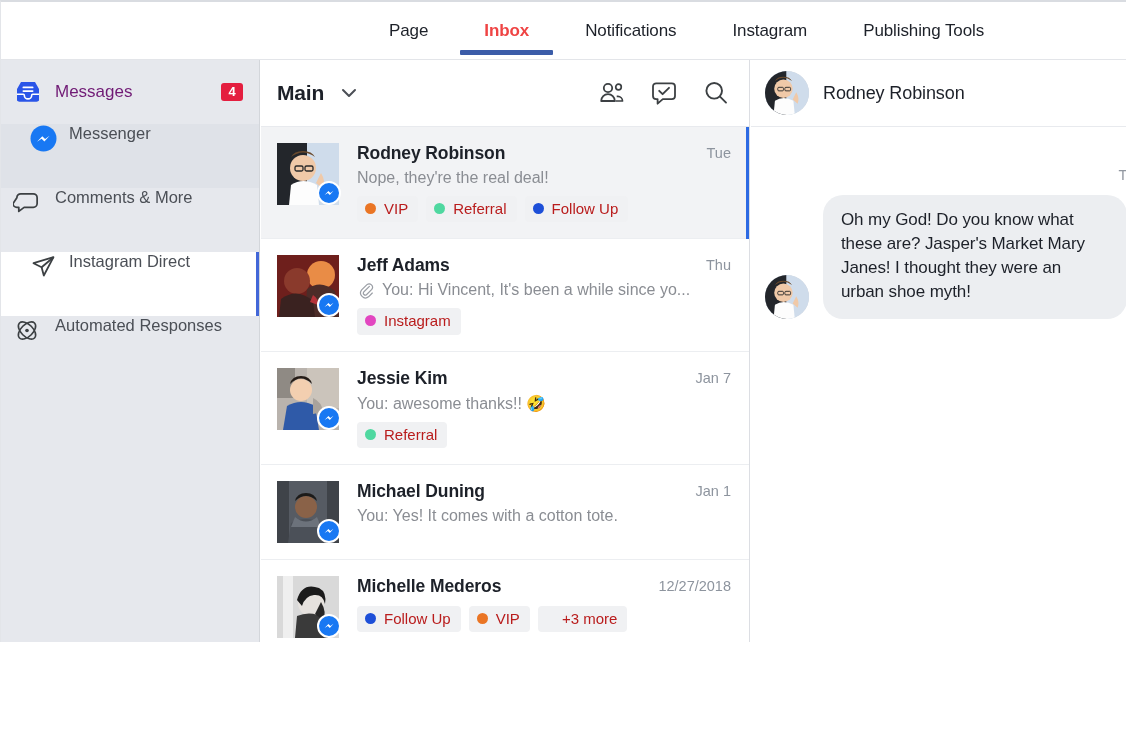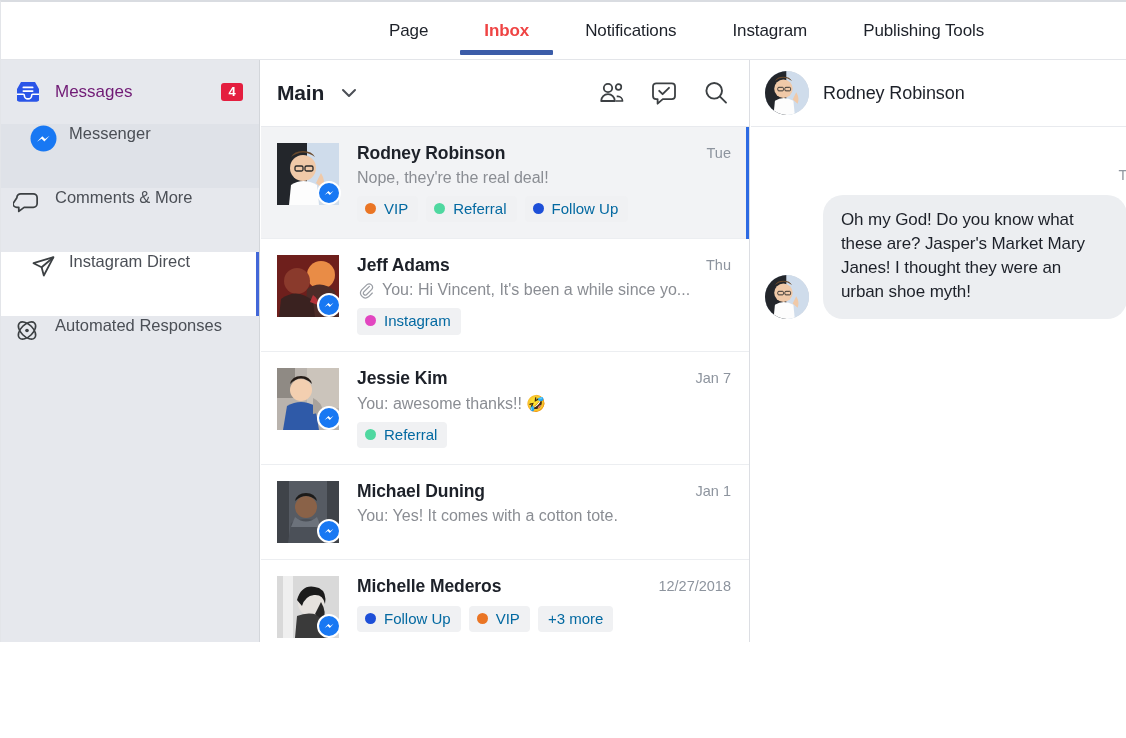--- a/index.html
+++ b/index.html
@@ -292,31 +292,31 @@
     gap: 8px;
     flex-wrap: wrap;
   }
   .tag {
     background: #f0f1f3;
     border-radius: 4px;
     padding: 4px 10px 5px 8px;
     display: inline-flex;
     align-items: center;
     font-size: 15px;
-    color: #0369a1;
+    color: #b91c1c;
     line-height: 1.15;
   }
   .tag .dot {
     width: 11px;
     height: 11px;
     border-radius: 50%;
     margin-right: 8px;
     flex: 0 0 auto;
   }
-  .tag.more { padding: 4px 10px 5px 10px; align-items: center; }
+  .tag.more { padding: 4px 10px 5px 24px; align-items: center; }
 
   
   .thread {
     position: absolute;
     left: 750px;
     top: 58px;
     width: 376px;
     height: 680px;
     background: #ffffff;
     box-sizing: border-box;

